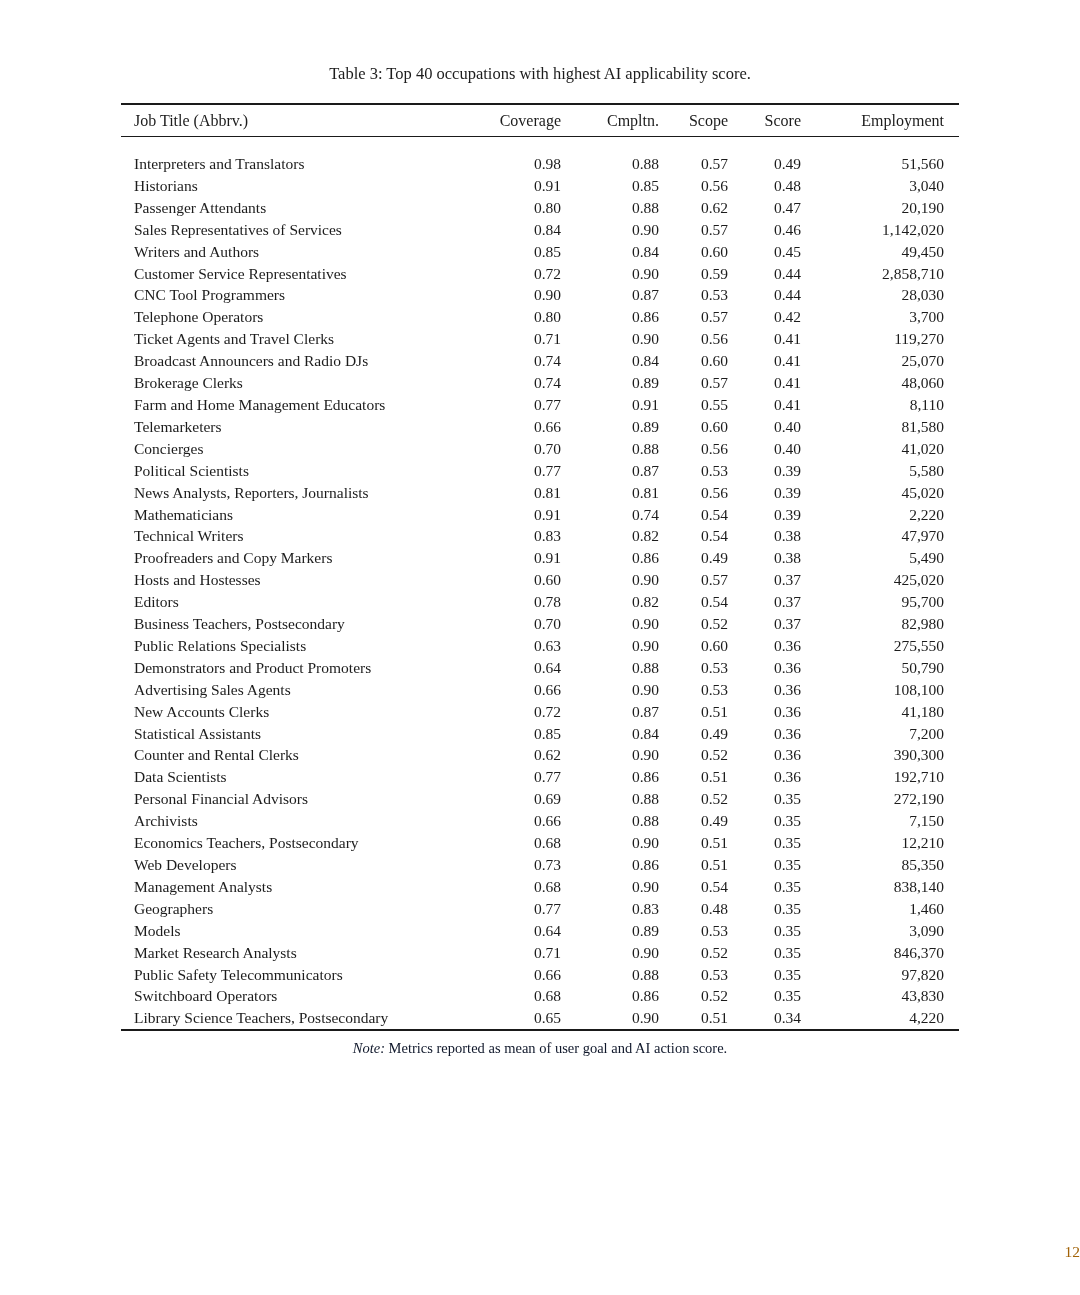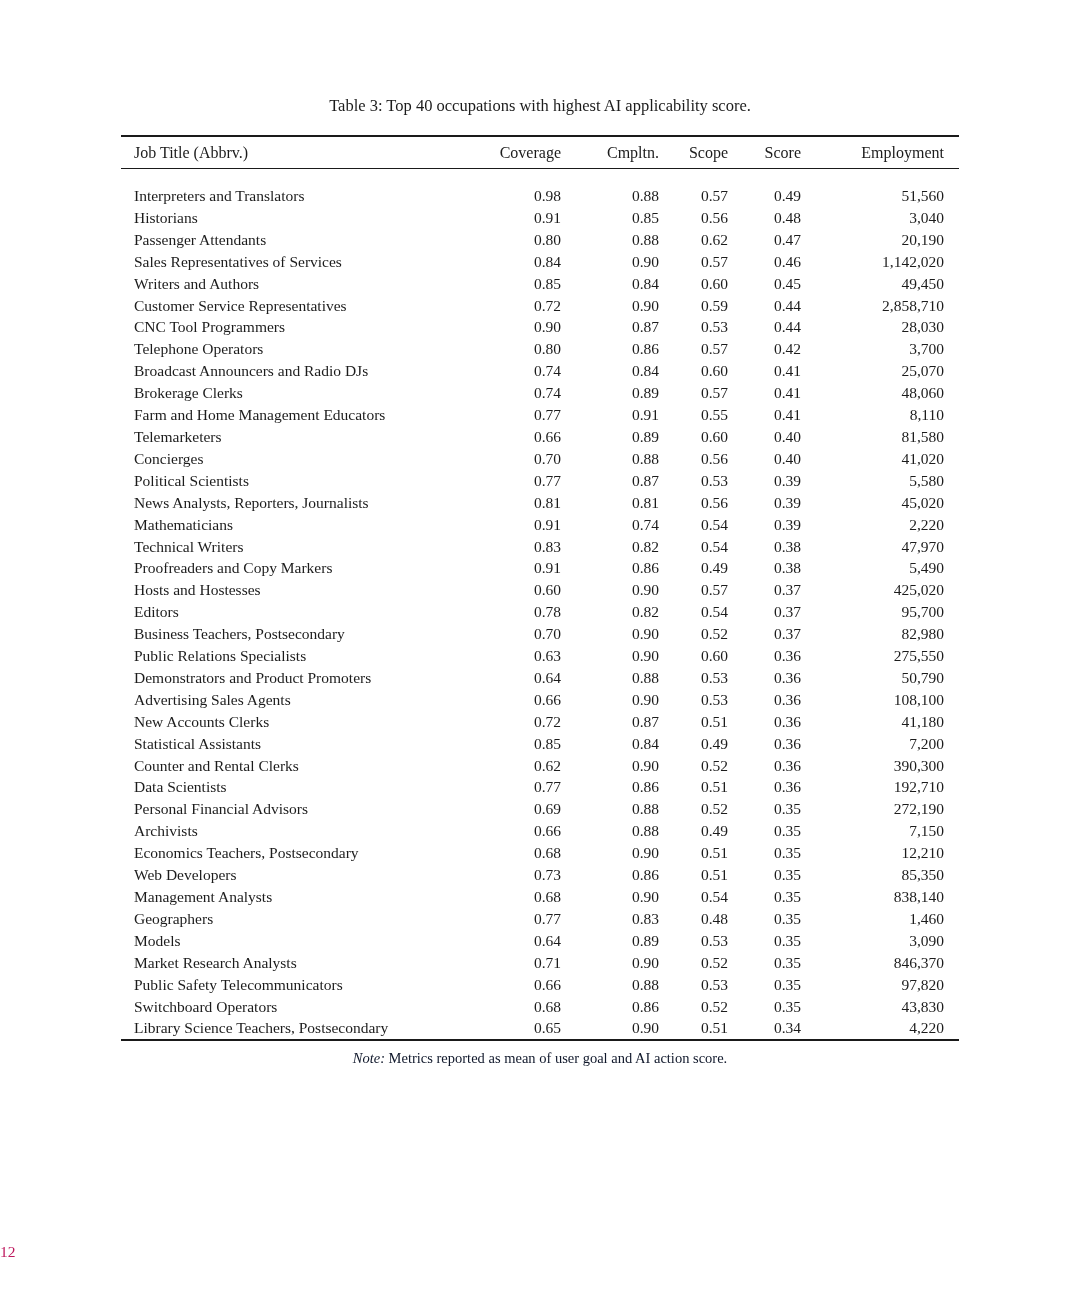--- a/index.html
+++ b/index.html
@@ -10,21 +10,21 @@
   .page {
     position: relative;
     width: 1080px;
     height: 1295px;
     background: #ffffff;
     color: #1c1c1c;
     font-family: "Liberation Serif", "DejaVu Serif", serif;
     overflow: hidden;
   }
   .caption {
-    padding-top: 96px;
+    padding-top: 64px;
     text-align: center;
     font-size: 16.5px;
     color: #1c1c1c;
   }
   table.occ-table {
     border-collapse: collapse;
     table-layout: fixed;
     width: 838px;
     margin: 19px auto 0 auto;
     font-size: 15.5px;
@@ -65,23 +65,23 @@
     text-align: center;
     font-size: 14.5px;
     color: #0f172a;
   }
   .note .note-label { font-style: italic; }
   .page-number {
     position: absolute;
     left: 0;
     right: 0;
     top: 1243px;
-    text-align: left;
+    text-align: right;
     font-size: 15.5px;
-    color: #be185d;
+    color: #a16207;
   }
 </style>
 </head>
 <body>
 
 <div class="page">
 
   <div class="caption">Table 3: Top 40 occupations with highest AI applicability score.</div>
 
   <table class="occ-table">
@@ -154,20 +154,28 @@
         </tr>
         <tr>
           <td>Telephone Operators</td>
           <td>0.80</td>
           <td>0.86</td>
           <td>0.57</td>
           <td>0.42</td>
           <td>3,700</td>
         </tr>
         <tr>
+          <td>Ticket Agents and Travel Clerks</td>
+          <td>0.71</td>
+          <td>0.90</td>
+          <td>0.56</td>
+          <td>0.41</td>
+          <td>119,270</td>
+        </tr>
+        <tr>
           <td>Broadcast Announcers and Radio DJs</td>
           <td>0.74</td>
           <td>0.84</td>
           <td>0.60</td>
           <td>0.41</td>
           <td>25,070</td>
         </tr>
         <tr>
           <td>Brokerage Clerks</td>
           <td>0.74</td>

